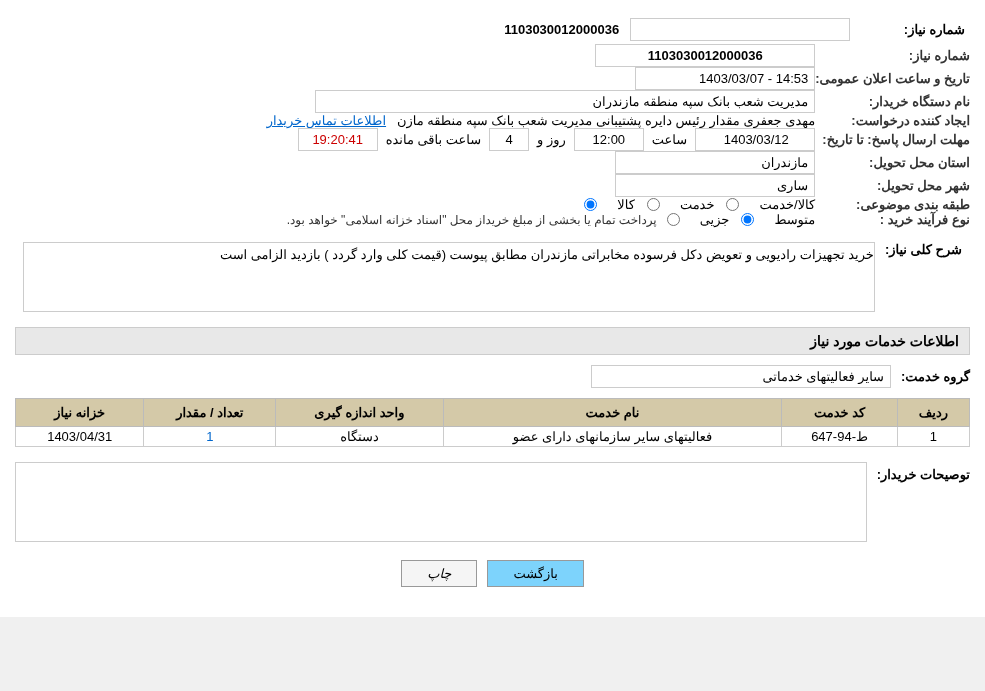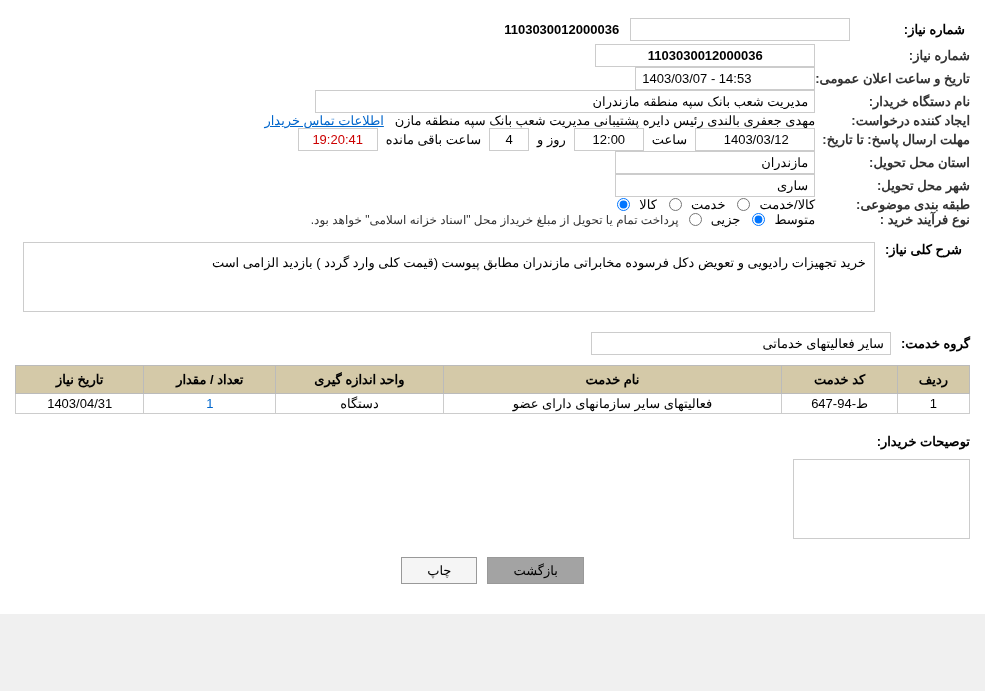--- a/index.html
+++ b/index.html
@@ -54,21 +54,21 @@
     }
     .radio-group {
       display: flex;
       align-items: center;
       gap: 12px;
       direction: rtl;
     }
     .radio-item {
       display: flex;
       align-items: center;
-      gap: 9px;
+      gap: 20px;
     }
     .section-title {
       background: #e8e8e8;
       border: 1px solid #ccc;
       padding: 5px 10px;
       font-weight: bold;
       font-size: 14px;
       margin: 10px 0 5px 0;
       text-align: right;
     }
@@ -111,27 +111,27 @@
     .btn {
       padding: 5px 25px;
       border: 1px solid #999;
       cursor: pointer;
       font-family: Tahoma, Arial, sans-serif;
       font-size: 13px;
       background: #f5f5f5;
     }
     .btn-print {
       background: #f5f5f5;
+      font-style: italic;
     }
     .btn-back {
-      background: #a3a3a3;
+      background: #7dd3fc;
     }
     .description-section {
       border: 1px solid #ccc;
-      padding: 8px;
       margin: 5px 0;
       font-size: 13px;
       line-height: 1.8;
       min-height: 70px;
     }
     .info-row {
       display: flex;
       align-items: center;
       padding: 3px 0;
     }
@@ -170,35 +170,35 @@
           <tr>
         <td class="label-cell" style="width:130px;">شماره نیاز:</td>
         <td>
           <input type="text" class="input-field" style="width: 220px; direction: ltr; text-align: center; font-weight: bold;" value="1103030012000036">
         </td>
       </tr>
 
       <tr>
         <td class="label-cell">تاریخ و ساعت اعلان عمومی:</td>
         <td>
-          <input type="text" class="input-field" style="width: 180px; direction: ltr; text-align: left;" value="1403/03/07 - 14:53">
+          <input type="text" class="input-field" style="width: 180px; direction: ltr; text-align: right;" value="1403/03/07 - 14:53">
         </td>
       </tr>
 
       <tr>
         <td class="label-cell">نام دستگاه خریدار:</td>
         <td>
           <input type="text" class="input-field" style="width: 500px;" value="مدیریت شعب بانک سپه منطقه مازندران">
         </td>
       </tr>
 
       <tr>
         <td class="label-cell">ایجاد کننده درخواست:</td>
         <td>
-          <span>مهدی جعفری بالندی رئیس دایره پشتیبانی مدیریت شعب بانک سپه منطقه مازن</span>
+          <span>مهدی جعفری مقدار رئیس دایره پشتیبانی مدیریت شعب بانک سپه منطقه مازن</span>
           &nbsp;
           <span class="blue-link">اطلاعات تماس خریدار</span>
         </td>
       </tr>
 
       <tr>
         <td class="label-cell">مهلت ارسال پاسخ: تا تاریخ:</td>
         <td>
           <div class="row-flex" style="justify-content: flex-start; gap:8px;">
             <input type="text" class="input-field" style="width: 120px; direction: ltr; text-align: center; padding-left: 8px;" value="1403/03/12">
@@ -253,68 +253,69 @@
             <div class="radio-group">
               <div class="radio-item">
                 <label>متوسط</label>
                 <input type="radio" name="farayand" value="mottavasset" checked="" style="">
               </div>
               <div class="radio-item">
                 <label>جزیی</label>
                 <input type="radio" name="farayand" value="jozi" style="">
               </div>
             </div>
-            <span style="font-size:12px; color:#333;">پرداخت تمام یا تحویل از مبلغ خریداز محل "اسناد خزانه اسلامی" خواهد بود.</span>
+            <span style="font-size:12px; color:#333;">پرداخت تمام یا بخشی از مبلغ خریداز محل "اسناد خزانه اسلامی" خواهد بود.</span>
           </div>
         </td>
       </tr>
     </tbody>
       </table>
 
     <div style="margin: 10px 8px;">
       <div style="display:flex; align-items:flex-start; gap:10px;">
         <div style="font-weight:bold; white-space:nowrap; padding-top:5px;">شرح کلی نیاز:</div>
         <div style="flex:1;">
           <div class="description-section">
             <span>خرید تجهیزات رادیویی و تعویض دکل فرسوده مخابراتی مازندران مطابق پیوست (قیمت کلی وارد گردد ) بازدید الزامی است</span>
           </div>
         </div>
       </div>
     </div>
 
+    <div class="section-title">اطلاعات خدمات مورد نیاز</div>
 
     <div style="display:flex; align-items:center; gap:10px; padding: 5px 0;">
       <div style="font-weight:bold; white-space:nowrap;">گروه خدمت:</div>
       <input type="text" class="input-field" style="width: 300px;" value="سایر فعالیتهای خدماتی">
     </div>
 
     <table class="services-table">
       <thead>
         <tr>
           <th>ردیف</th>
           <th>کد خدمت</th>
           <th>نام خدمت</th>
           <th>واحد اندازه گیری</th>
           <th>تعداد / مقدار</th>
-          <th>تاریخ نیاز</th>
+          <th>خزانه نیاز</th>
         </tr>
       </thead>
       <tbody>
         <tr>
           <td>1</td>
           <td>ط-94-647</td>
           <td>فعالیتهای سایر سازمانهای دارای عضو</td>
           <td>دستگاه</td>
           <td style="color:#0066cc;">1</td>
           <td>1403/04/31</td>
         </tr>
       </tbody>
     </table>
 
-    <div style="display:flex; align-items:flex-start; gap:10px; margin-top:15px;flex-direction:column;">
+    <div style="display:flex; align-items:flex-start; gap:10px; margin-top:15px;">
       <div style="font-weight:bold; white-space:nowrap; padding-top:5px;">توصیحات خریدار:</div>
       <div style="flex:1;">
         <textarea class="notes-textarea" style=""></textarea>
       </div>
     </div>
 
     <div class="button-row">
       <button class="btn btn-back">بازگشت</button>
       <button class="btn btn-print">چاپ</button>
     </div>

